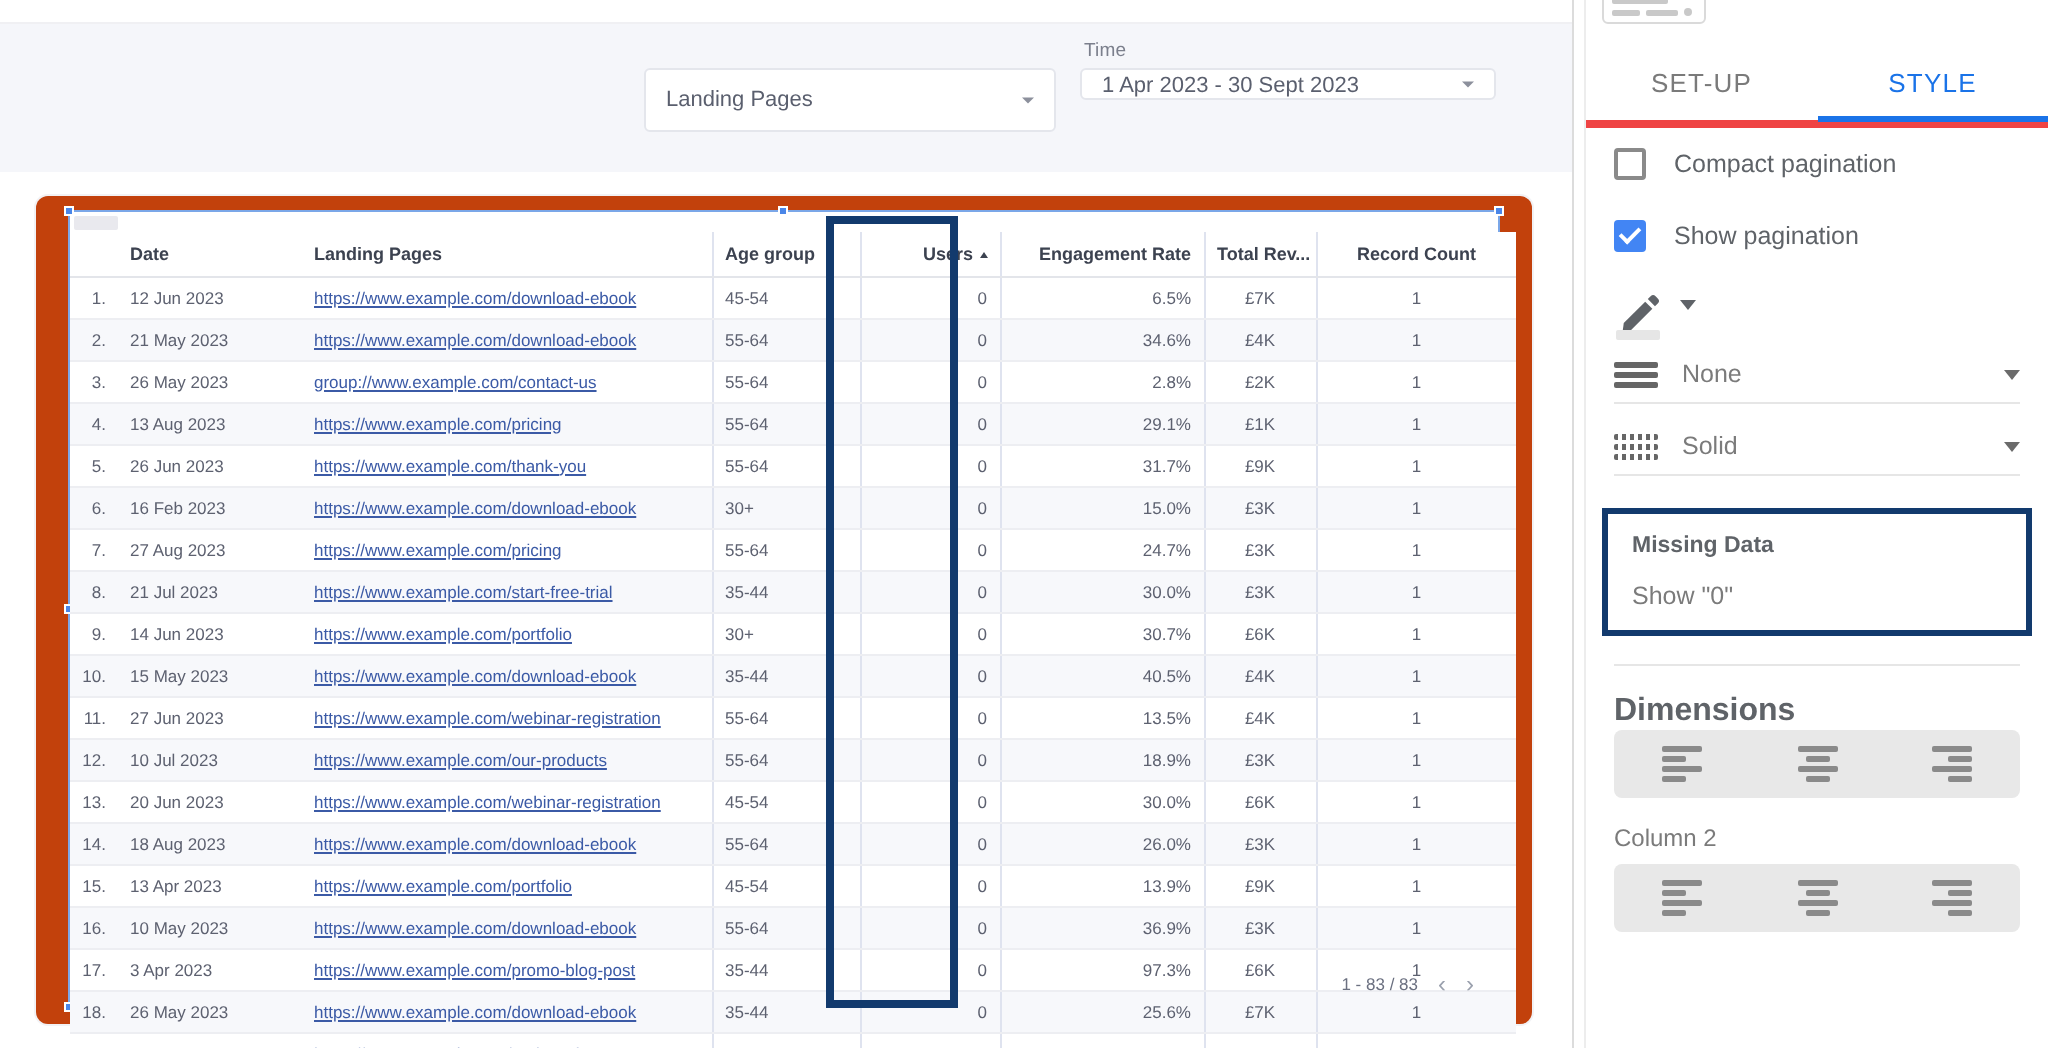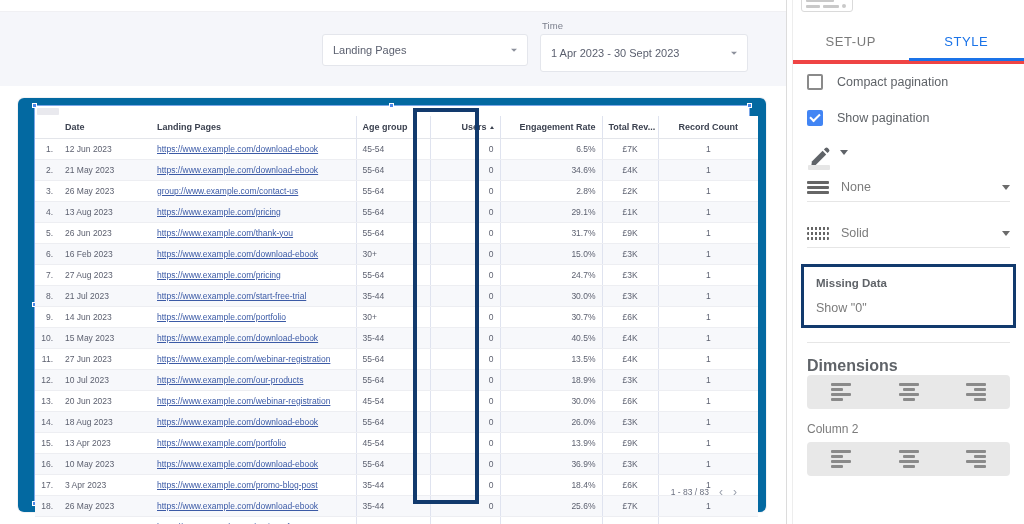--- a/index.html
+++ b/index.html
@@ -44,28 +44,28 @@
   .filter-ctl .txt { font-size: 11px; color: #5a5f6e; }
   .caret {
     position: absolute; right: 10px; top: 50%;
     width: 0; height: 0; transform: translateY(-40%);
     border-left: 3px solid transparent;
     border-right: 3px solid transparent;
     border-top: 3.5px solid #8c909c;
   }
   #filter-landing { left: 322px; top: 22px; width: 206px; }
   #filter-time    { left: 540px; top: 8px;  width: 208px; }
-  #filter-time .filter-ctl { height: 38px; }
+  #filter-time .filter-ctl { height: 16px; align-items: flex-end; }
 
   
   .table-card {
     position: absolute;
     left: 18px; top: 98px;
     width: 748px; height: 414px;
-    background: #0369a1;
+    background: #c2410c;
     border-radius: 6px;
     box-shadow: 0 0 0 1px #f2f2f5;
   }
   .table-sel {
     position: absolute;
     left: 16px; top: 7px; right: 16px; bottom: 8px;
     border: 1px solid #7ba7e8;
     background: #ffffff;
   }
   .handle {
@@ -459,21 +459,21 @@
                 <td class="c-eng vline">36.9%</td>
                 <td class="c-rev vline">£3K</td>
                 <td class="c-rec vline">1</td>
               </tr>
               <tr class="row">
                 <td class="c-idx">17.</td>
                 <td class="c-date">3 Apr 2023</td>
                 <td class="c-url"><a class="url" href="#">https://www.example.com/promo-blog-post</a></td>
                 <td class="c-age vline">35-44</td>
                 <td class="c-users vline">0</td>
-                <td class="c-eng vline">18.4%</td>
+                <td class="c-eng vline">97.3%</td>
                 <td class="c-rev vline">£6K</td>
                 <td class="c-rec vline">1</td>
               </tr>
               <tr class="row">
                 <td class="c-idx">18.</td>
                 <td class="c-date">26 May 2023</td>
                 <td class="c-url"><a class="url" href="#">https://www.example.com/download-ebook</a></td>
                 <td class="c-age vline">35-44</td>
                 <td class="c-users vline">0</td>
                 <td class="c-eng vline">25.6%</td>
@@ -547,21 +547,21 @@
       <div class="sel-row">
         <span class="sel-icon">
             <i></i>
             <i></i>
             <i></i>
           </span>
         <span class="sel-text">None</span>
         <span class="caret2"></span>
       </div>
 
-      <div class="sel-row" style="margin-top:24px">
+      <div class="sel-row" style="margin-top:14px">
         <span class="sel-icon dotted">
             <i></i>
             <i></i>
             <i></i>
           </span>
         <span class="sel-text">Solid</span>
         <span class="caret2"></span>
       </div>
 
       <div class="missing-box">

